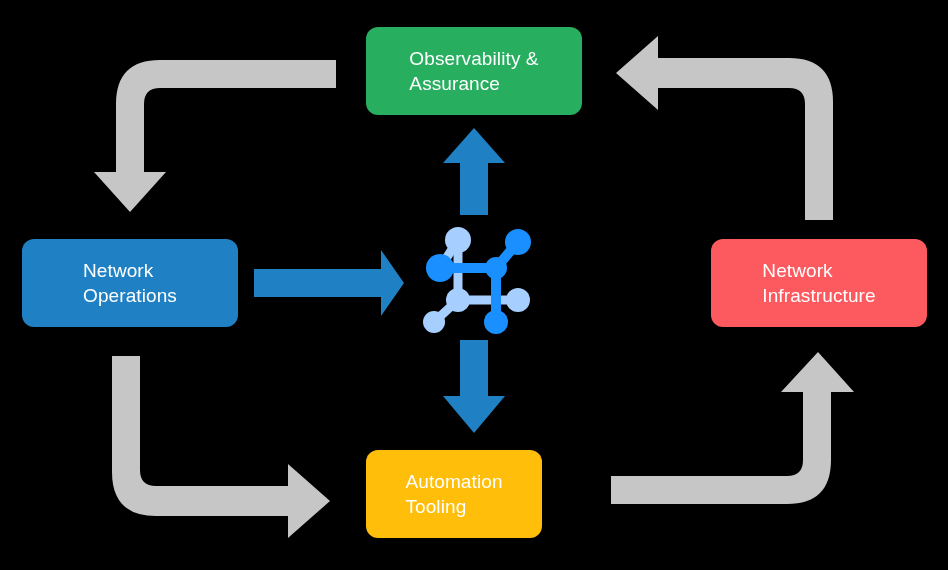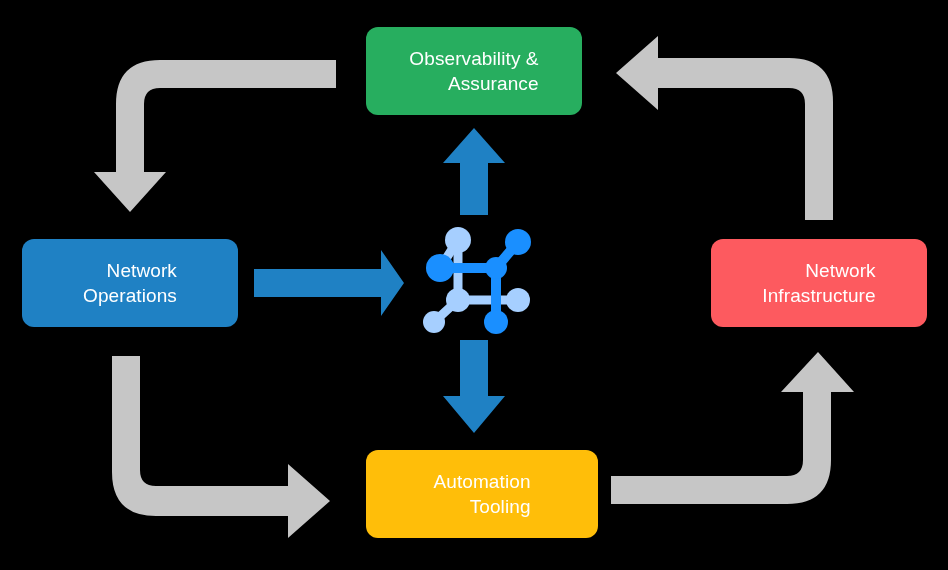--- a/index.html
+++ b/index.html
@@ -17,21 +17,21 @@
     height: 570px;
     background: #000000;
     overflow: hidden;
   }
   .node-box {
     position: absolute;
     border-radius: 12px;
     display: flex;
     align-items: center;
     justify-content: center;
-    text-align: right;
+    text-align: left;
     color: #ffffff;
     font-size: 19px;
     line-height: 1.32;
     font-weight: 400;
     letter-spacing: 0.1px;
     box-sizing: border-box;
     padding: 12px 8px;
   }
   .node-label {
     white-space: pre-line;
@@ -43,21 +43,21 @@
   }
   #box-operations {
     left: 22px; top: 239px; width: 216px; height: 88px;
     background: #1f81c4;
   }
   #box-infrastructure {
     left: 711px; top: 239px; width: 216px; height: 88px;
     background: #fd5a5f;
   }
   #box-automation {
-    left: 366px; top: 450px; width: 232px; height: 88px;
+    left: 366px; top: 450px; width: 176px; height: 88px;
     background: #ffbe09;
   }
 
   .arrow-svg {
     position: absolute;
     left: 0; top: 0;
     width: 948px;
     height: 570px;
     overflow: visible;
     pointer-events: none;

